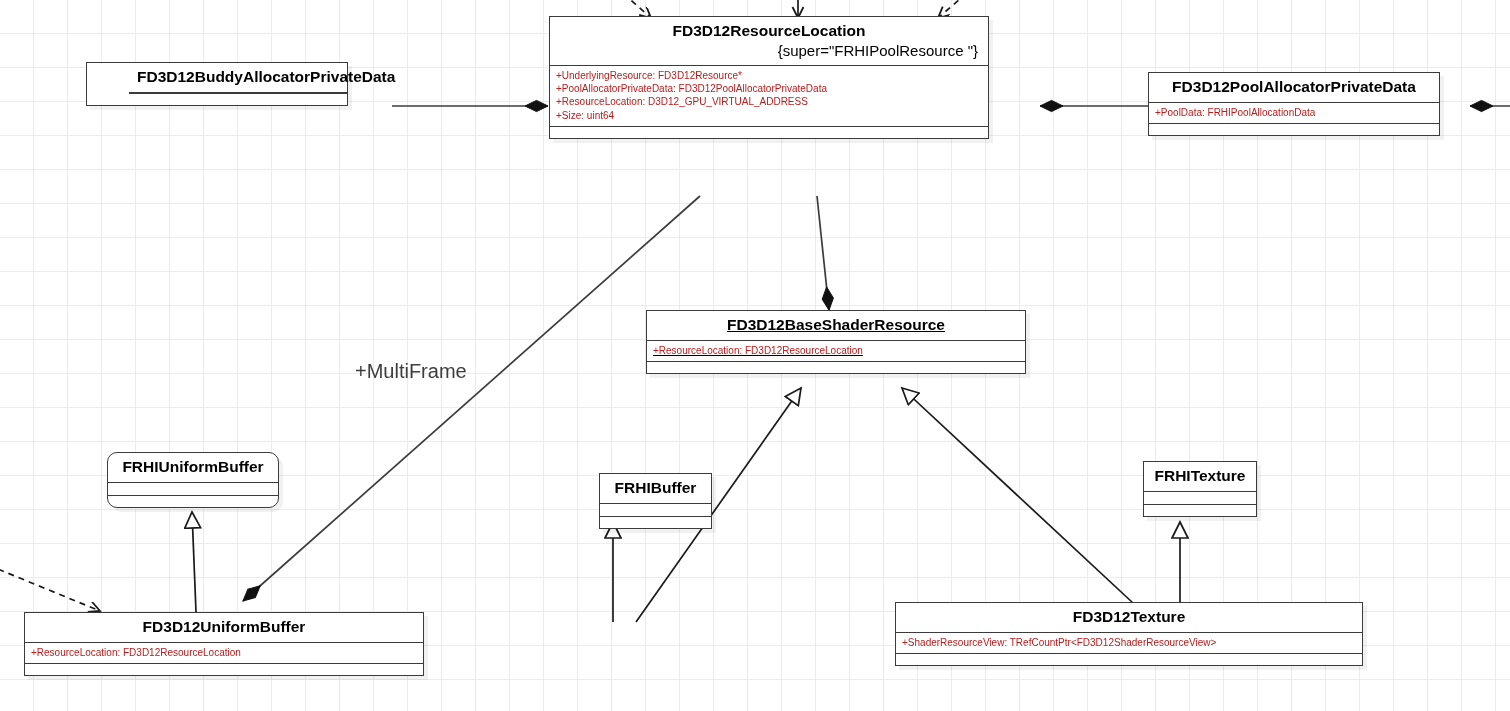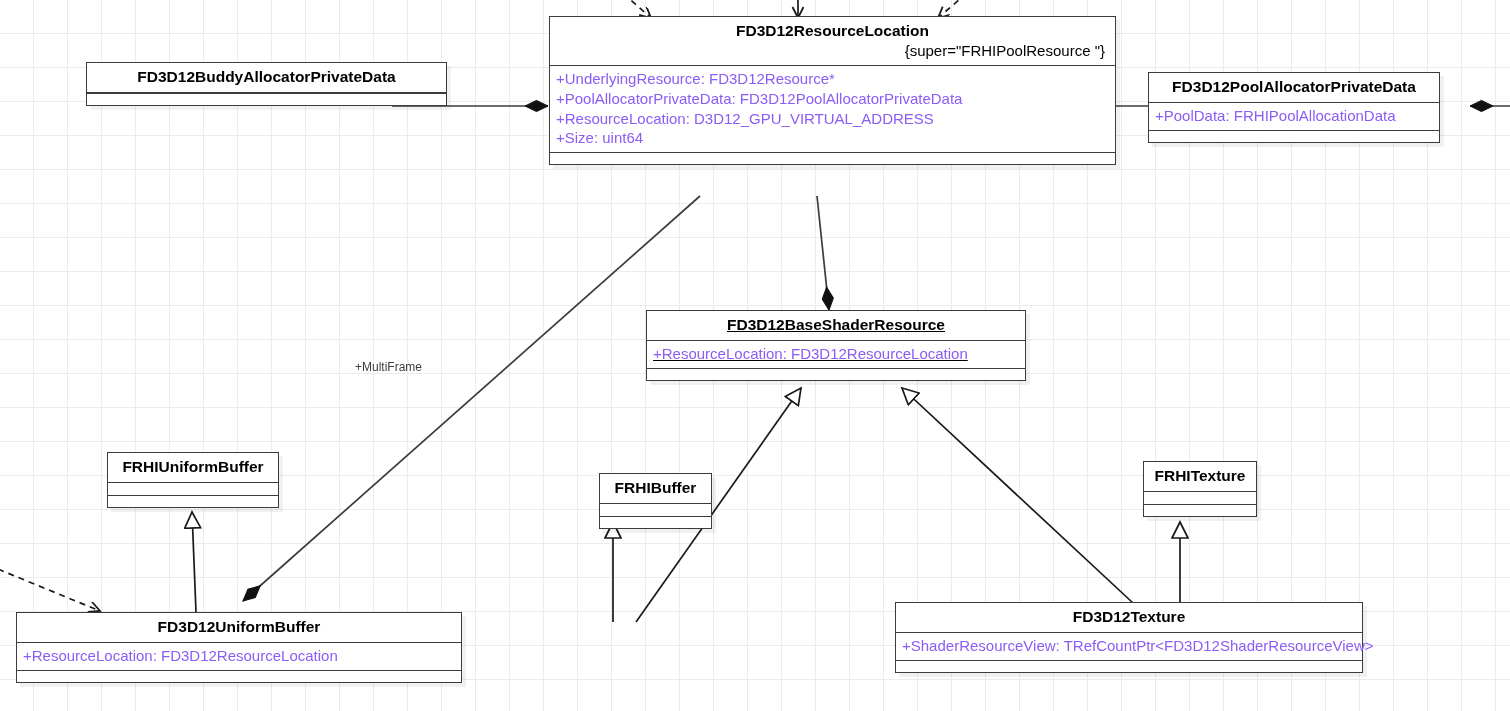--- a/index.html
+++ b/index.html
@@ -54,33 +54,33 @@
     margin-top: 2px;
   }
   .cls-sep {
     border-top: 1.4px solid #3b3b3b;
     height: 0;
     font-size: 0;
     line-height: 0;
   }
   .cls-attrs {
     padding: 3px 6px 4px 6px;
-    font-size: 15px;
-    color: #8b5cf6;
+    font-size: 10px;
+    color: #b91c1c;
     line-height: 1.32;
     white-space: nowrap;
   }
   .cls-attrs.empty { height: 12px; padding: 0; }
   .cls-ops {
     height: 11px;
     padding: 0;
   }
   .edge-label {
     position: absolute;
-    font-size: 12px;
+    font-size: 20px;
     color: #3d3d3d;
     white-space: nowrap;
     z-index: 6;
   }
 </style>
 </head>
 <body>
 
 <div id="canvas">
 
@@ -147,28 +147,28 @@
 
     <g>
       <line x1="1180" y1="604" x2="1180" y2="522" stroke="#1a1a1a" stroke-width="1.7" marker-end="url(#hollowTriangle)"></line>
     </g>
 
     <g>
       <line x1="1133" y1="603" x2="902" y2="388" stroke="#1a1a1a" stroke-width="1.7" marker-end="url(#hollowTriangle)"></line>
     </g>
   </svg>
 
-  <div class="uml-class" style="left:86px; top:62px; width:361px;">
+  <div class="uml-class" style="left:86px; top:62px; width:262px;padding-left:42px;">
     <div class="cls-title">FD3D12BuddyAllocatorPrivateData</div>
     <div class="cls-sep"></div>
     <div class="cls-sep"></div>
     <div class="cls-ops"></div>
   </div>
 
-  <div class="uml-class" style="left:549px; top:16px; width:567px;">
+  <div class="uml-class" style="left:549px; top:16px; width:440px;">
     <div class="cls-title">
       <span>FD3D12ResourceLocation</span>
       <span class="cls-super">{super="FRHIPoolResource "}</span>
     </div>
     <div class="cls-sep"></div>
     <div class="cls-attrs">
       <div>+UnderlyingResource: FD3D12Resource*</div>
       <div>+PoolAllocatorPrivateData: FD3D12PoolAllocatorPrivateData</div>
       <div>+ResourceLocation: D3D12_GPU_VIRTUAL_ADDRESS</div>
       <div>+Size: uint64</div>
@@ -190,21 +190,21 @@
   <div class="uml-class" style="left:646px; top:310px; width:380px;text-decoration:underline;">
     <div class="cls-title">FD3D12BaseShaderResource</div>
     <div class="cls-sep"></div>
     <div class="cls-attrs">
       <div>+ResourceLocation: FD3D12ResourceLocation</div>
     </div>
     <div class="cls-sep"></div>
     <div class="cls-ops"></div>
   </div>
 
-  <div class="uml-class" style="left:107px; top:452px; width:172px;">
+  <div class="uml-class" style="left:107px; top:452px; width:172px;border-radius:10px;">
     <div class="cls-title">FRHIUniformBuffer</div>
     <div class="cls-sep"></div>
     <div class="cls-attrs empty"></div>
     <div class="cls-sep"></div>
     <div class="cls-ops"></div>
   </div>
 
   <div class="uml-class" style="left:557px; top:473px; width:113px;margin-left:42px;">
     <div class="cls-title">FRHIBuffer</div>
     <div class="cls-sep"></div>
@@ -214,21 +214,21 @@
   </div>
 
   <div class="uml-class" style="left:1143px; top:461px; width:114px;">
     <div class="cls-title">FRHITexture</div>
     <div class="cls-sep"></div>
     <div class="cls-attrs empty"></div>
     <div class="cls-sep"></div>
     <div class="cls-ops"></div>
   </div>
 
-  <div class="uml-class" style="left:16px; top:612px; width:446px;">
+  <div class="uml-class" style="left:24px; top:612px; width:400px;">
     <div class="cls-title">FD3D12UniformBuffer</div>
     <div class="cls-sep"></div>
     <div class="cls-attrs">
       <div>+ResourceLocation: FD3D12ResourceLocation</div>
     </div>
     <div class="cls-sep"></div>
     <div class="cls-ops"></div>
   </div>
 
 

